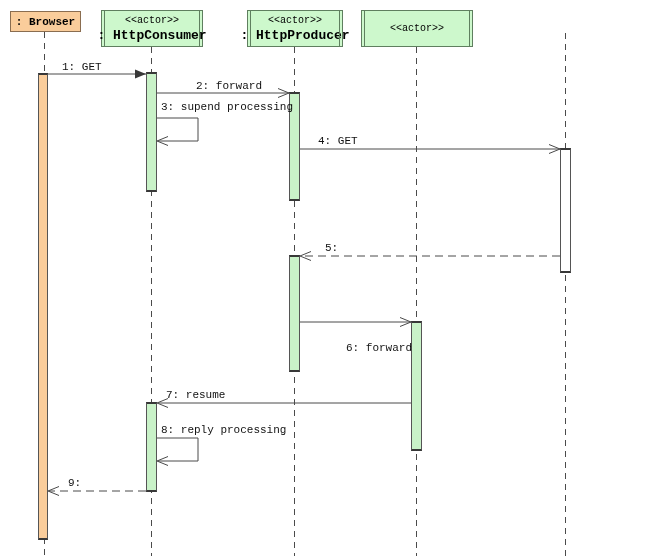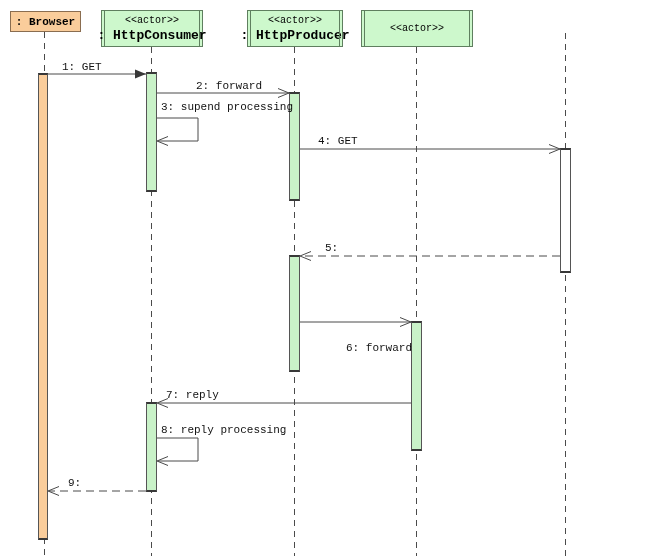--- a/index.html
+++ b/index.html
@@ -138,17 +138,17 @@
       <path d="M59 486.5 L48 491 L59 495.5"></path>
     </g>
   </svg>
 
   <div class="mlabel" id="lbl-1">1: GET</div>
   <div class="mlabel" id="lbl-2">2: forward</div>
   <div class="mlabel" id="lbl-3">3: supend processing</div>
   <div class="mlabel" id="lbl-4">4: GET</div>
   <div class="mlabel" id="lbl-5">5:</div>
   <div class="mlabel" id="lbl-6">6: forward</div>
-  <div class="mlabel" id="lbl-7">7: reply</div>
+  <div class="mlabel" id="lbl-7">7: resume</div>
   <div class="mlabel" id="lbl-8">8: reply processing</div>
   <div class="mlabel" id="lbl-9">9:</div>
 
 </div>
 
 </body></html>

